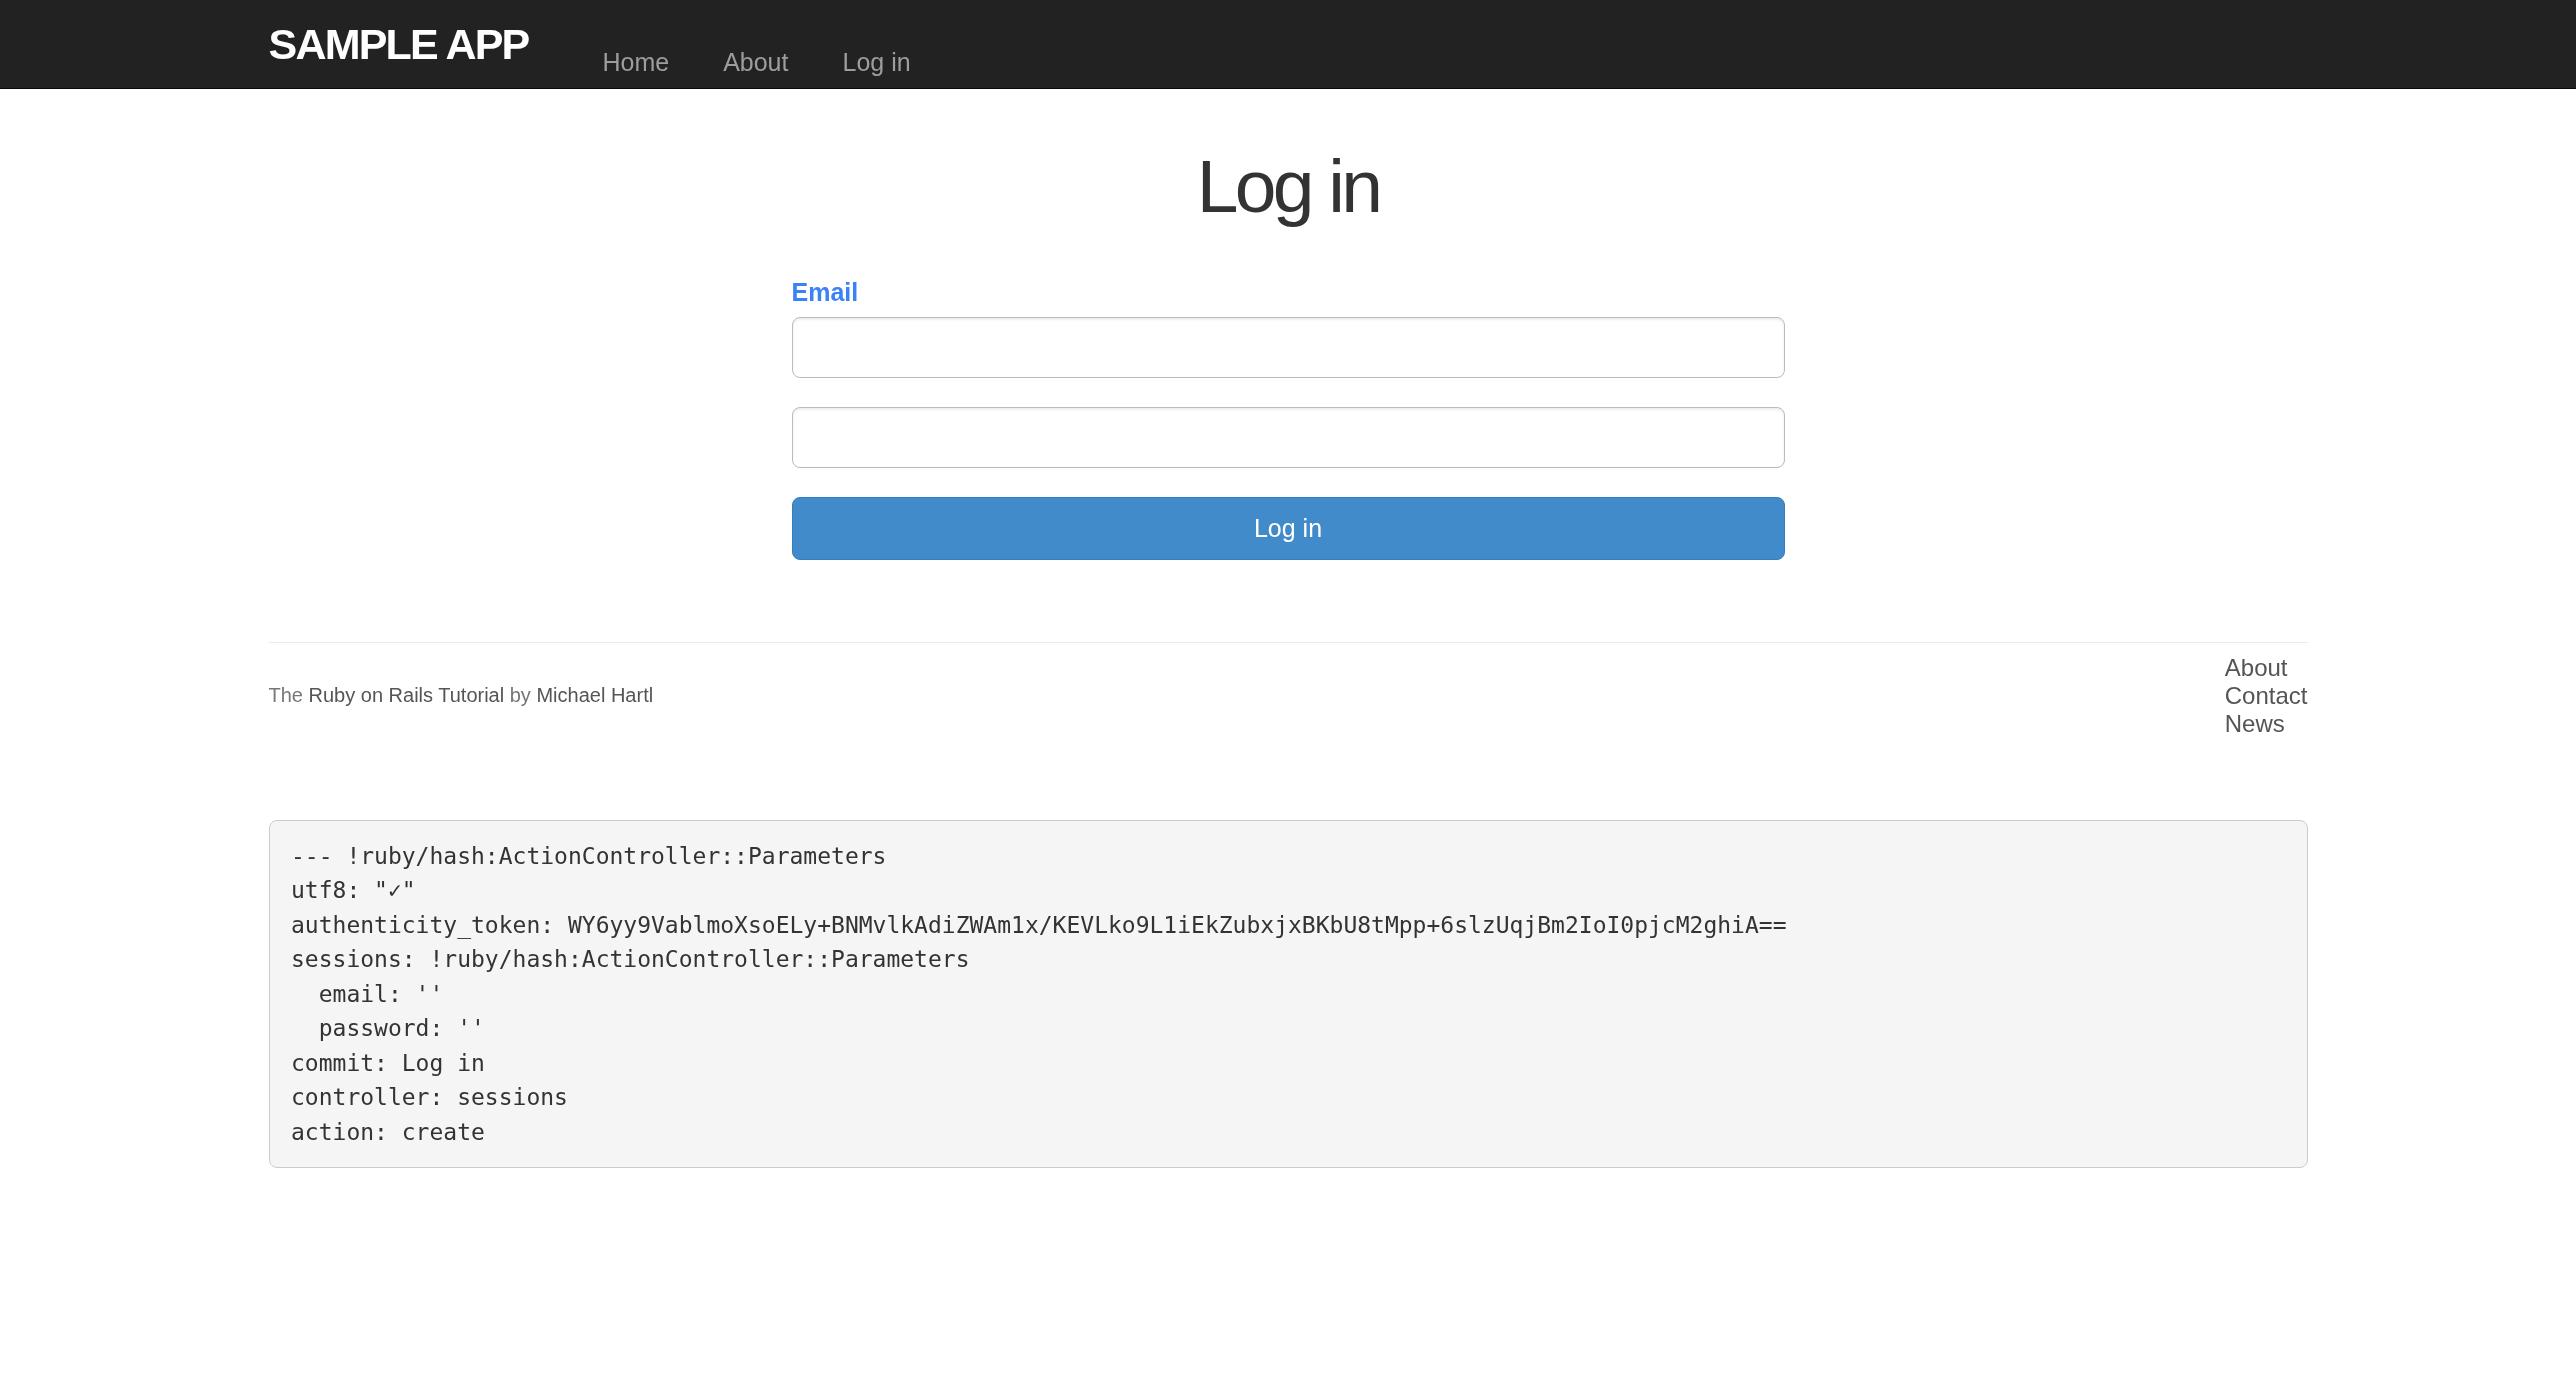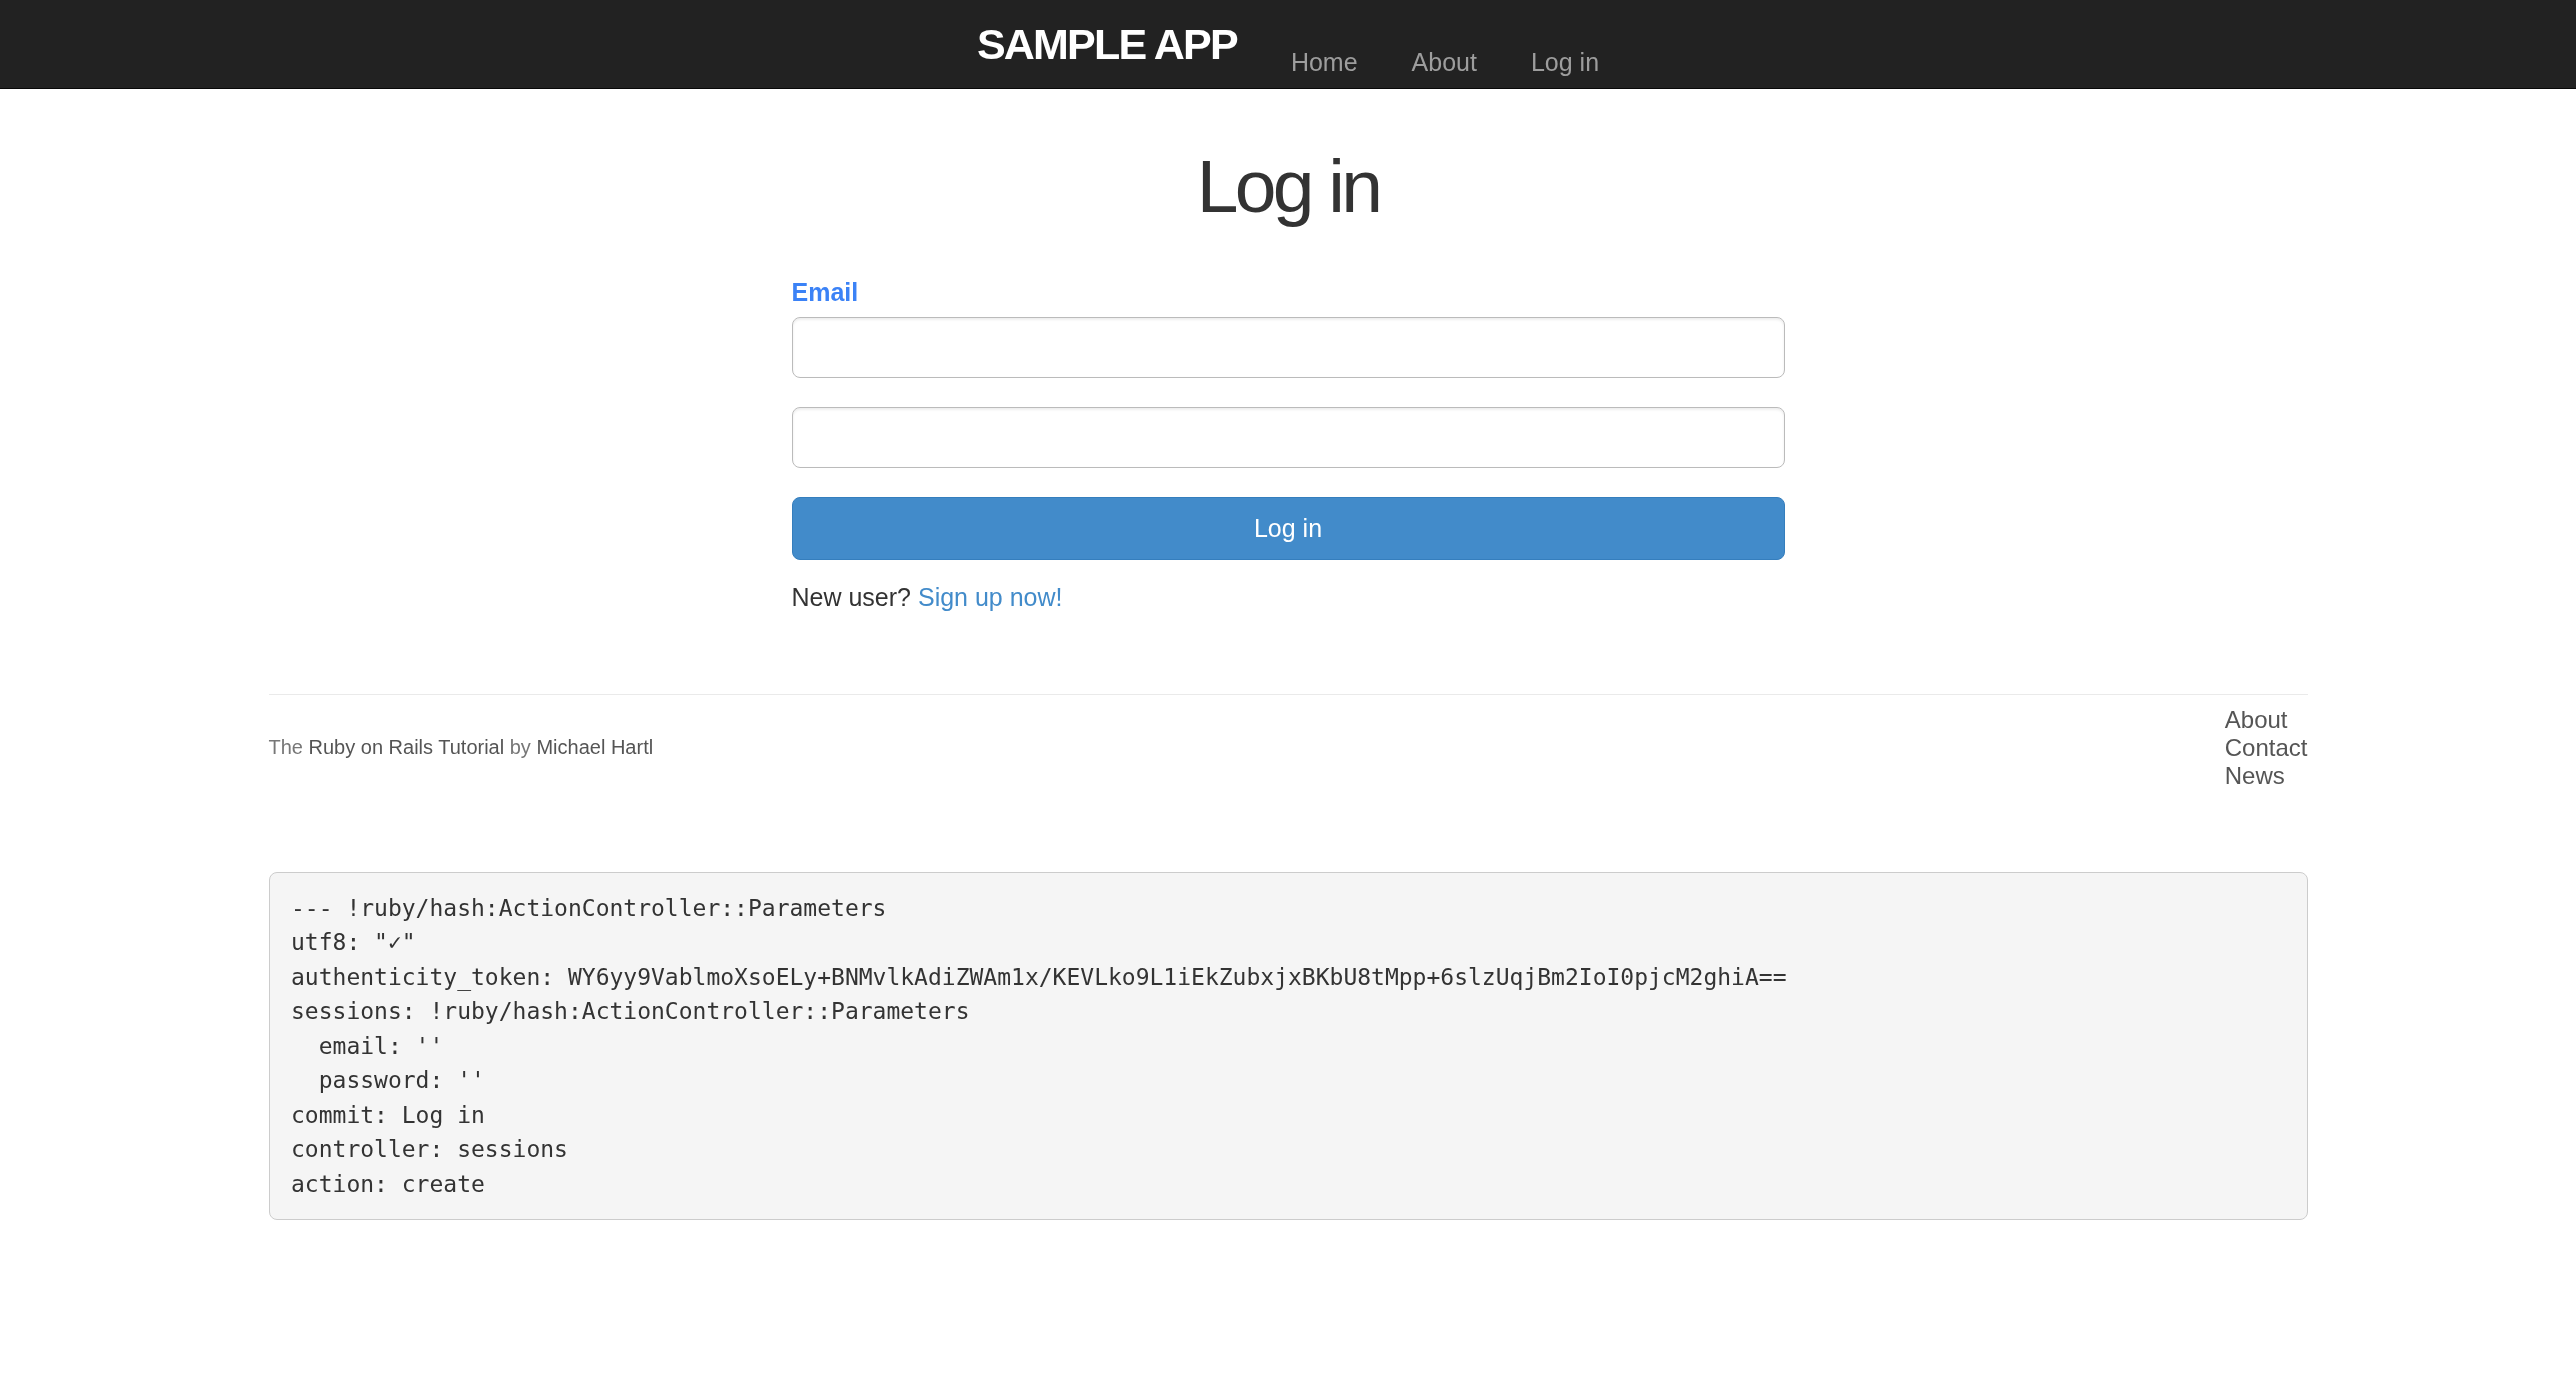--- a/index.html
+++ b/index.html
@@ -21,21 +21,22 @@
   }
   .container {
     width: 2093px;
     margin: 0 auto;
     padding: 0 27px;
   }
   .navbar .container {
     height: 100%;
     display: flex;
     align-items: center;
-    justify-content: center;
+    justify-content: flex-start;
+    gap: 20px;
   }
   .logo {
     color: #ffffff;
     font-size: 43px;
     font-weight: 700;
     letter-spacing: -1.8px;
     text-decoration: none;
     cursor: pointer;
   }
   .nav-links {
@@ -176,24 +177,20 @@
         <label>Email</label>
         <input type="email" class="form-control" value="" style="">
       </div>
 
       <div class="form-group">
         <input type="password" class="form-control" value="" style="">
       </div>
 
       <button type="submit" class="btn-primary">Log in</button>
 
-      <p class="signup-line">
-        <span>New user?</span>
-        <a>Sign up now!</a>
-      </p>
     </form>
 
     <footer class="footer">
       <small>
         <span>The</span>
         <a>Ruby on Rails Tutorial</a>
         <span>by</span>
         <a>Michael Hartl</a>
       </small>
       <ul class="footer-nav">

